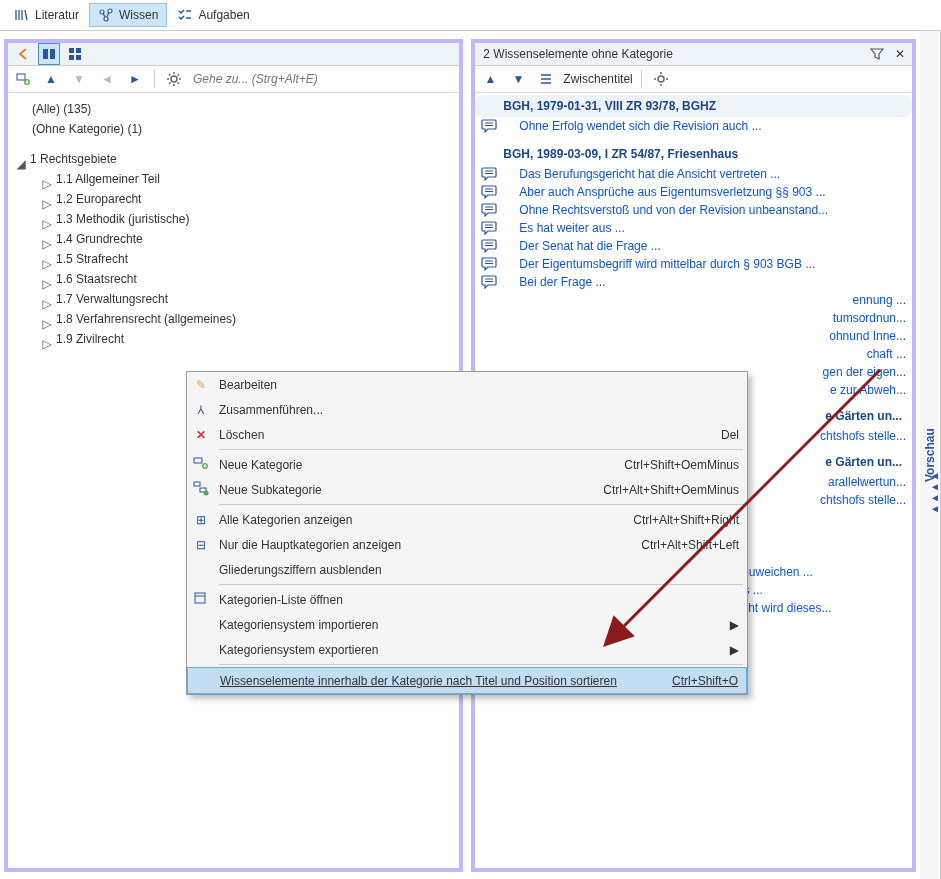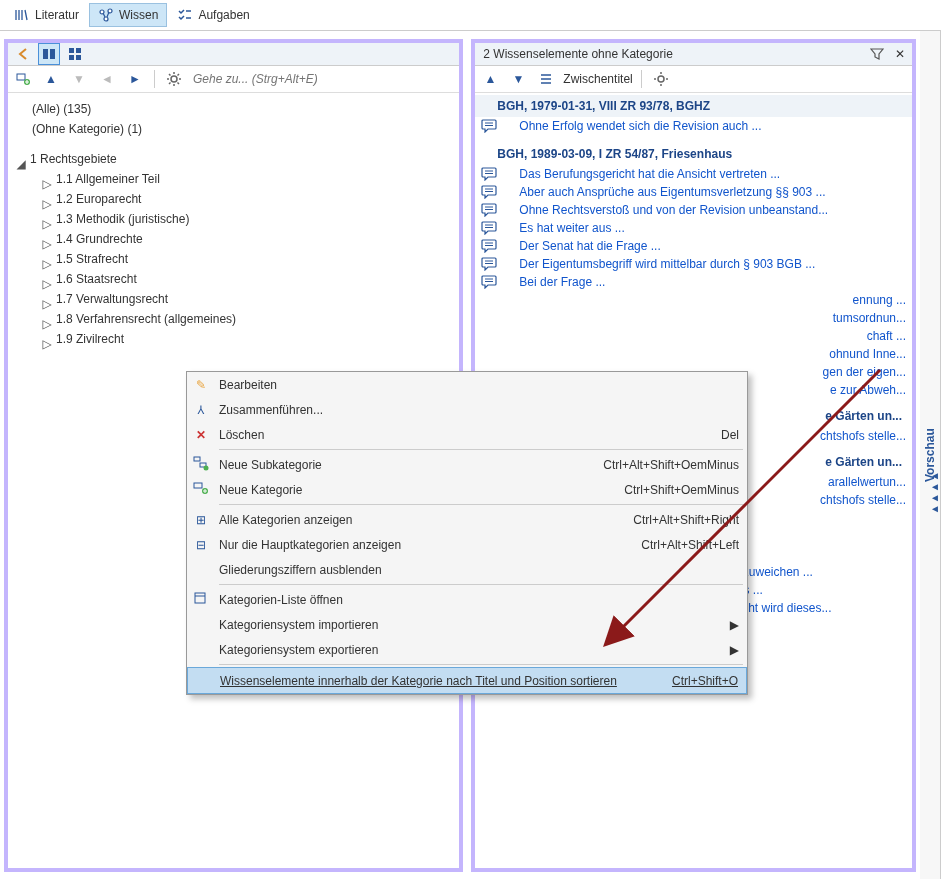--- a/index.html
+++ b/index.html
@@ -128,21 +128,22 @@
   color:#555;
 }
 .right-list {
   overflow-y: scroll;
   flex:1;
   padding: 2px 0;
 }
 .list-heading {
   color: #1c4587;
   font-weight: bold;
-  padding: 4px 6px 4px 22px;
+  padding: 4px 6px 4px 28px;
+  border-radius: 8px;
 }
 .list-heading.first { background:#eef3f8; }
 .list-item {
   display:flex;
   align-items:center;
   gap: 22px;
   padding: 2px 6px;
   color:#1155cc;
   cursor:pointer;
 }
@@ -499,24 +500,24 @@
           </div>
         </div>
       <div id="itemsHidden">
           <div class="list-item" style="justify-content: flex-end;">
             <span>ennung ...</span>
           </div>
           <div class="list-item" style="justify-content: flex-end;">
             <span>tumsordnun...</span>
           </div>
           <div class="list-item" style="justify-content: flex-end;">
+            <span>ohnund Inne...</span>
+          </div>
+          <div class="list-item" style="justify-content: flex-end;">
             <span>chaft ...</span>
-          </div>
-          <div class="list-item" style="justify-content: flex-end;">
-            <span>ohnund Inne...</span>
           </div>
           <div class="list-item" style="justify-content: flex-end;">
             <span>gen der eigen...</span>
           </div>
           <div class="list-item" style="justify-content: flex-end;">
             <span>e zur Abweh...</span>
           </div>
         </div>
       <div style="height:6px"></div>
       <div class="list-heading" style="text-align:right;padding-right:10px">e Gärten un...</div>
@@ -650,45 +651,45 @@
     <span class="menu-label">Zusammenführen...</span>
   </div>
   <div class="menu-row">
     <span class="menu-icon-col">
         <span style="color:#cc3333;font-weight:bold">✕</span>
       </span>
     <span class="menu-label">Löschen</span>
     <span class="menu-shortcut">Del</span>
   </div>
   <div class="menu-sep"></div>
+  <div class="menu-row">
+    <span class="menu-icon-col">
+        <span>
+      <svg width="16" height="16" viewBox="0 0 16 16">
+            <rect x="1" y="3" width="8" height="5" fill="none" stroke="#2b579a"></rect>
+            <circle cx="12" cy="11" r="3" fill="#4caf50"></circle>
+            <path d="M12 9v4M10 11h4" stroke="#fff"></path>
+          </svg>
+    </span>
+      </span>
+    <span class="menu-label">Neue Kategorie</span>
+    <span class="menu-shortcut">Ctrl+Shift+OemMinus</span>
+  </div>
   <div class="menu-row">
     <span class="menu-icon-col">
         <span>
       <svg width="16" height="16" viewBox="0 0 16 16">
             <rect x="1" y="2" width="6" height="4" fill="none" stroke="#2b579a"></rect>
             <rect x="7" y="8" width="6" height="4" fill="none" stroke="#2b579a"></rect>
             <circle cx="13" cy="13" r="2.5" fill="#4caf50"></circle>
           </svg>
     </span>
       </span>
     <span class="menu-label">Neue Subkategorie</span>
     <span class="menu-shortcut">Ctrl+Alt+Shift+OemMinus</span>
-  </div>
-  <div class="menu-row">
-    <span class="menu-icon-col">
-        <span>
-      <svg width="16" height="16" viewBox="0 0 16 16">
-            <rect x="1" y="3" width="8" height="5" fill="none" stroke="#2b579a"></rect>
-            <circle cx="12" cy="11" r="3" fill="#4caf50"></circle>
-            <path d="M12 9v4M10 11h4" stroke="#fff"></path>
-          </svg>
-    </span>
-      </span>
-    <span class="menu-label">Neue Kategorie</span>
-    <span class="menu-shortcut">Ctrl+Shift+OemMinus</span>
   </div>
   <div class="menu-sep"></div>
   <div class="menu-row">
     <span class="menu-icon-col">
         <span style="color:#2b579a">⊞</span>
       </span>
     <span class="menu-label">Alle Kategorien anzeigen</span>
     <span class="menu-shortcut">Ctrl+Alt+Shift+Right</span>
   </div>
   <div class="menu-row">

